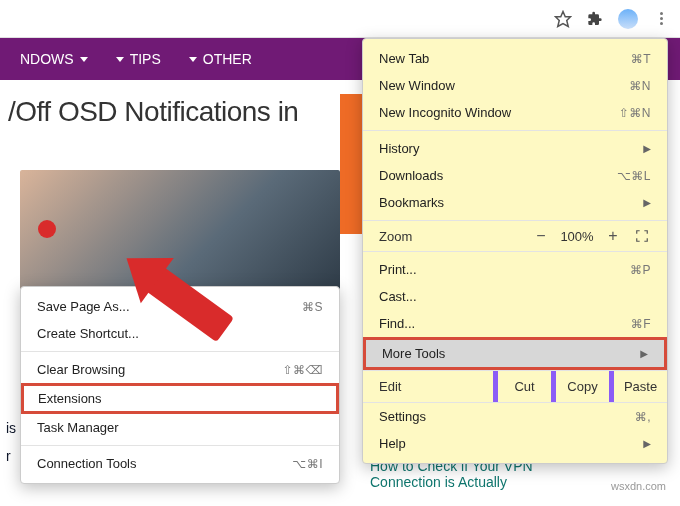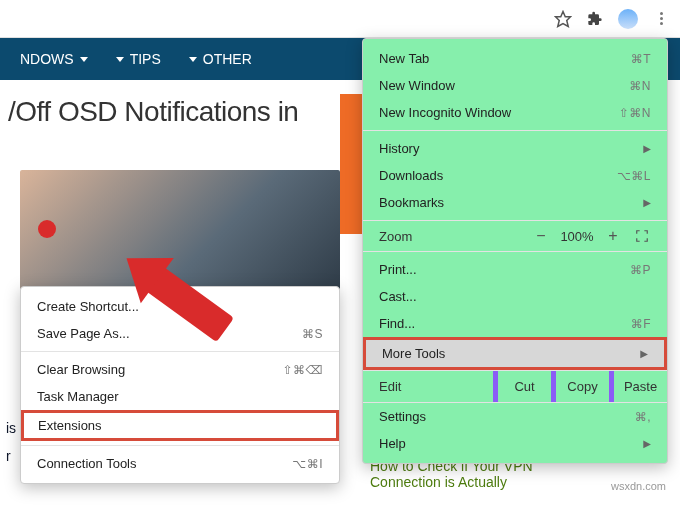--- a/index.html
+++ b/index.html
@@ -25,40 +25,40 @@
     align-items: center;
     padding-right: 10px;
     gap: 14px;
   }
   .toolbar-icon { width: 18px; height: 18px; display:flex; align-items:center; justify-content:center; color:#555; }
   .profile-icon { width:20px; height:20px; border-radius:50%; background: linear-gradient(#6cb1f8,#c9dffa); }
   .kebab { display:flex; flex-direction:column; gap:2px; padding:2px;}
   .kebab span { width:3px; height:3px; background:#777; border-radius:50%;}
   .orange-nav {
     position:absolute; top:38px; left:0; width:680px; height:42px;
-    background:#0c4a6e; color:#fff; display:flex; align-items:center;
+    background:#701a75; color:#fff; display:flex; align-items:center;
     font-size:14px; font-weight:500; padding-left:6px;
   }
   .nav-item { padding:0 14px; display:flex; align-items:center; gap:6px;}
   .tri { width:0;height:0;border-left:4px solid transparent;border-right:4px solid transparent;border-top:5px solid #fff;}
   .page-bg { position:absolute; top:80px; left:0; width:680px; height:426px; background:#fff;}
   .headline { position:absolute; top:96px; left:8px; font-size:28px; color:#333; font-weight:400; letter-spacing:-0.5px;}
   .thumb-area {
     position:absolute; top:170px; left:20px; width:320px; height:120px;
     background: linear-gradient(135deg,#d9b49a 0%, #5a6a78 60%, #2f3c48 100%);
     border-radius:2px;
   }
   .thumb-red { position:absolute; top:50px; left:18px; width:18px; height:18px; background:#d92b2b; border-radius:50%;}
   .orange-side { position:absolute; top:94px; left:340px; width:30px; height:140px; background:#ee6b26;}
   .watermark { position:absolute; bottom:14px; right:14px; font-size:11px; color:#999;}
 
   
   .main-menu {
     position:absolute; top:38px; right:12px; width:306px;
-    background:#86efac; border:1px solid #ccc; border-radius:4px;
+    background:#fef9c3; border:1px solid #ccc; border-radius:4px;
     box-shadow:0 4px 16px rgba(0,0,0,0.25);
     padding:6px 0;
     z-index:50;
   }
   .menu-row {
     display:flex; align-items:center; justify-content:space-between;
     padding:6px 16px; font-size:13px; color:#222;
   }
   .shortcut { color:#777; font-size:12px; letter-spacing:0.5px;}
   .menu-sep { height:1px; background:#e3e3e3; margin:4px 0;}
@@ -92,21 +92,21 @@
   .arrow-shaft { width:92px; height:30px; background:#d92b2b; border-radius:4px;}
   .arrow-head {
     position:absolute; left:-30px; top:-13px;
     width:0;height:0;
     border-top:28px solid transparent;
     border-bottom:28px solid transparent;
     border-right:38px solid #d92b2b;
   }
 
   
-  .peek { position:absolute; left:370px; width:290px; color:#4d7c0f; font-size:14px;}
+  .peek { position:absolute; left:370px; width:290px; color:#0f766e; font-size:14px;}
   .peek1 { top:420px;}
   .peek2 { top:458px; font-weight:500;}
   .peek-img { position:absolute; left:372px; top:406px; width:48px; height:34px; background:#ddd; border:1px solid #ccc;}
   .left-text { position:absolute; left:6px; top:420px; font-size:14px; color:#0f172a; width:24px;}
 
 </style>
 </head>
 <body>
 
 <div class="browser-toolbar">
@@ -221,36 +221,36 @@
     <span class="shortcut">⌘,</span>
   </div>
   <div class="menu-row">
     <span>Help</span>
     <span class="submenu-arrow">▶</span>
   </div>
 </div>
 
 <div class="sub-menu">
   <div class="menu-row">
-    <span>Create Shortcut...</span>
-  </div>
-  <div class="menu-row">
     <span>Save Page As...</span>
     <span class="shortcut">⌘S</span>
   </div>
+  <div class="menu-row">
+    <span>Create Shortcut...</span>
+  </div>
   <div class="menu-sep"></div>
   <div class="menu-row">
     <span>Clear Browsing</span>
     <span class="shortcut">⇧⌘⌫</span>
   </div>
-  <div class="menu-row">
-    <span>Task Manager</span>
-  </div>
   <div class="menu-row hl-ext">
     <span>Extensions</span>
+  </div>
+  <div class="menu-row">
+    <span>Task Manager</span>
   </div>
   <div class="menu-sep"></div>
   <div class="menu-row">
     <span>Connection Tools</span>
     <span class="shortcut">⌥⌘I</span>
   </div>
 </div>
 
 <div class="red-arrow">
   <div class="arrow-head"></div>

